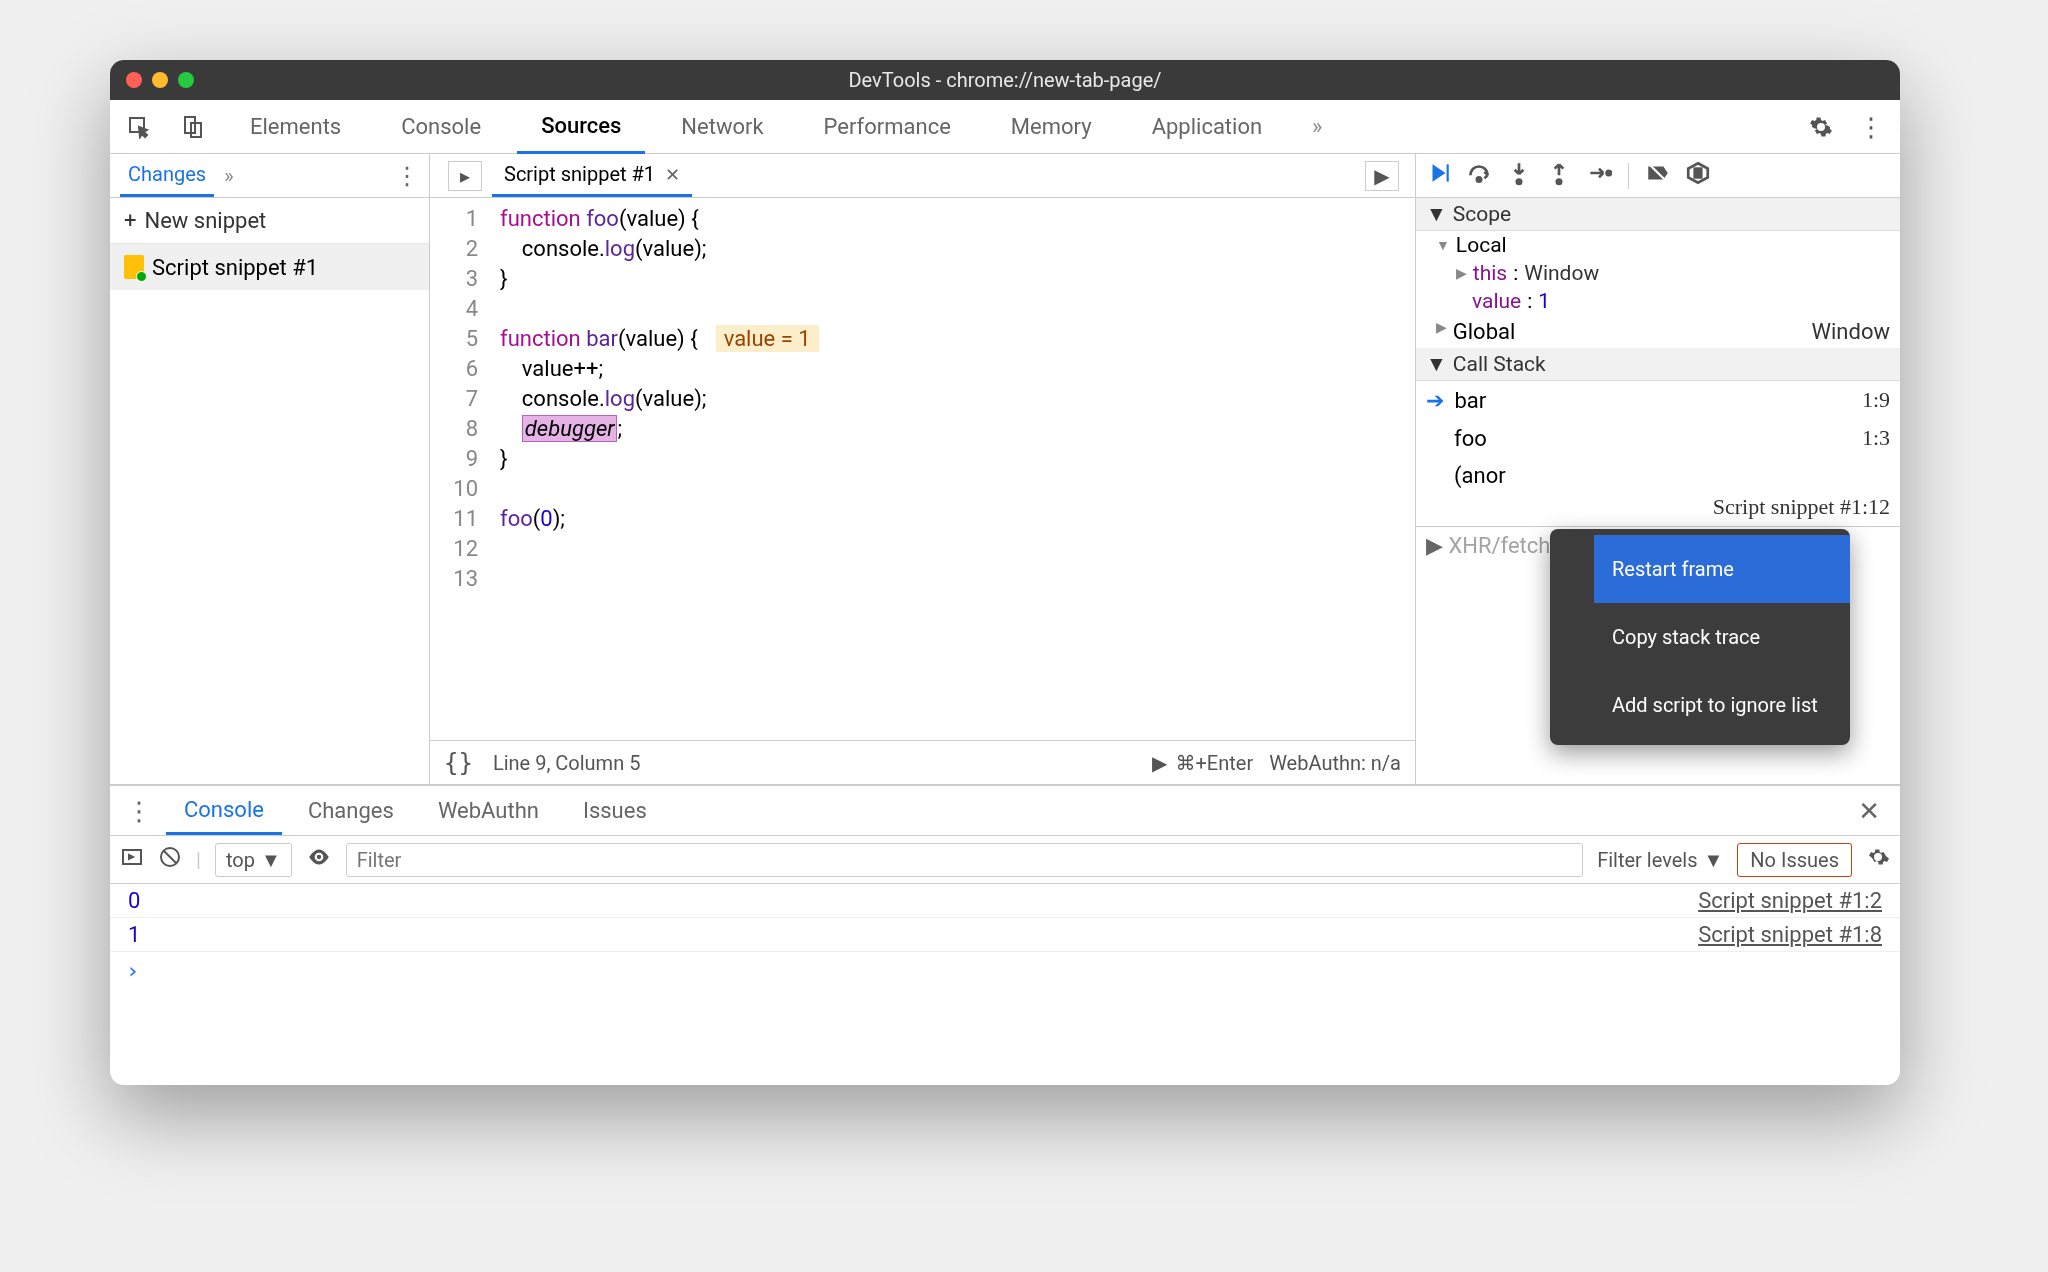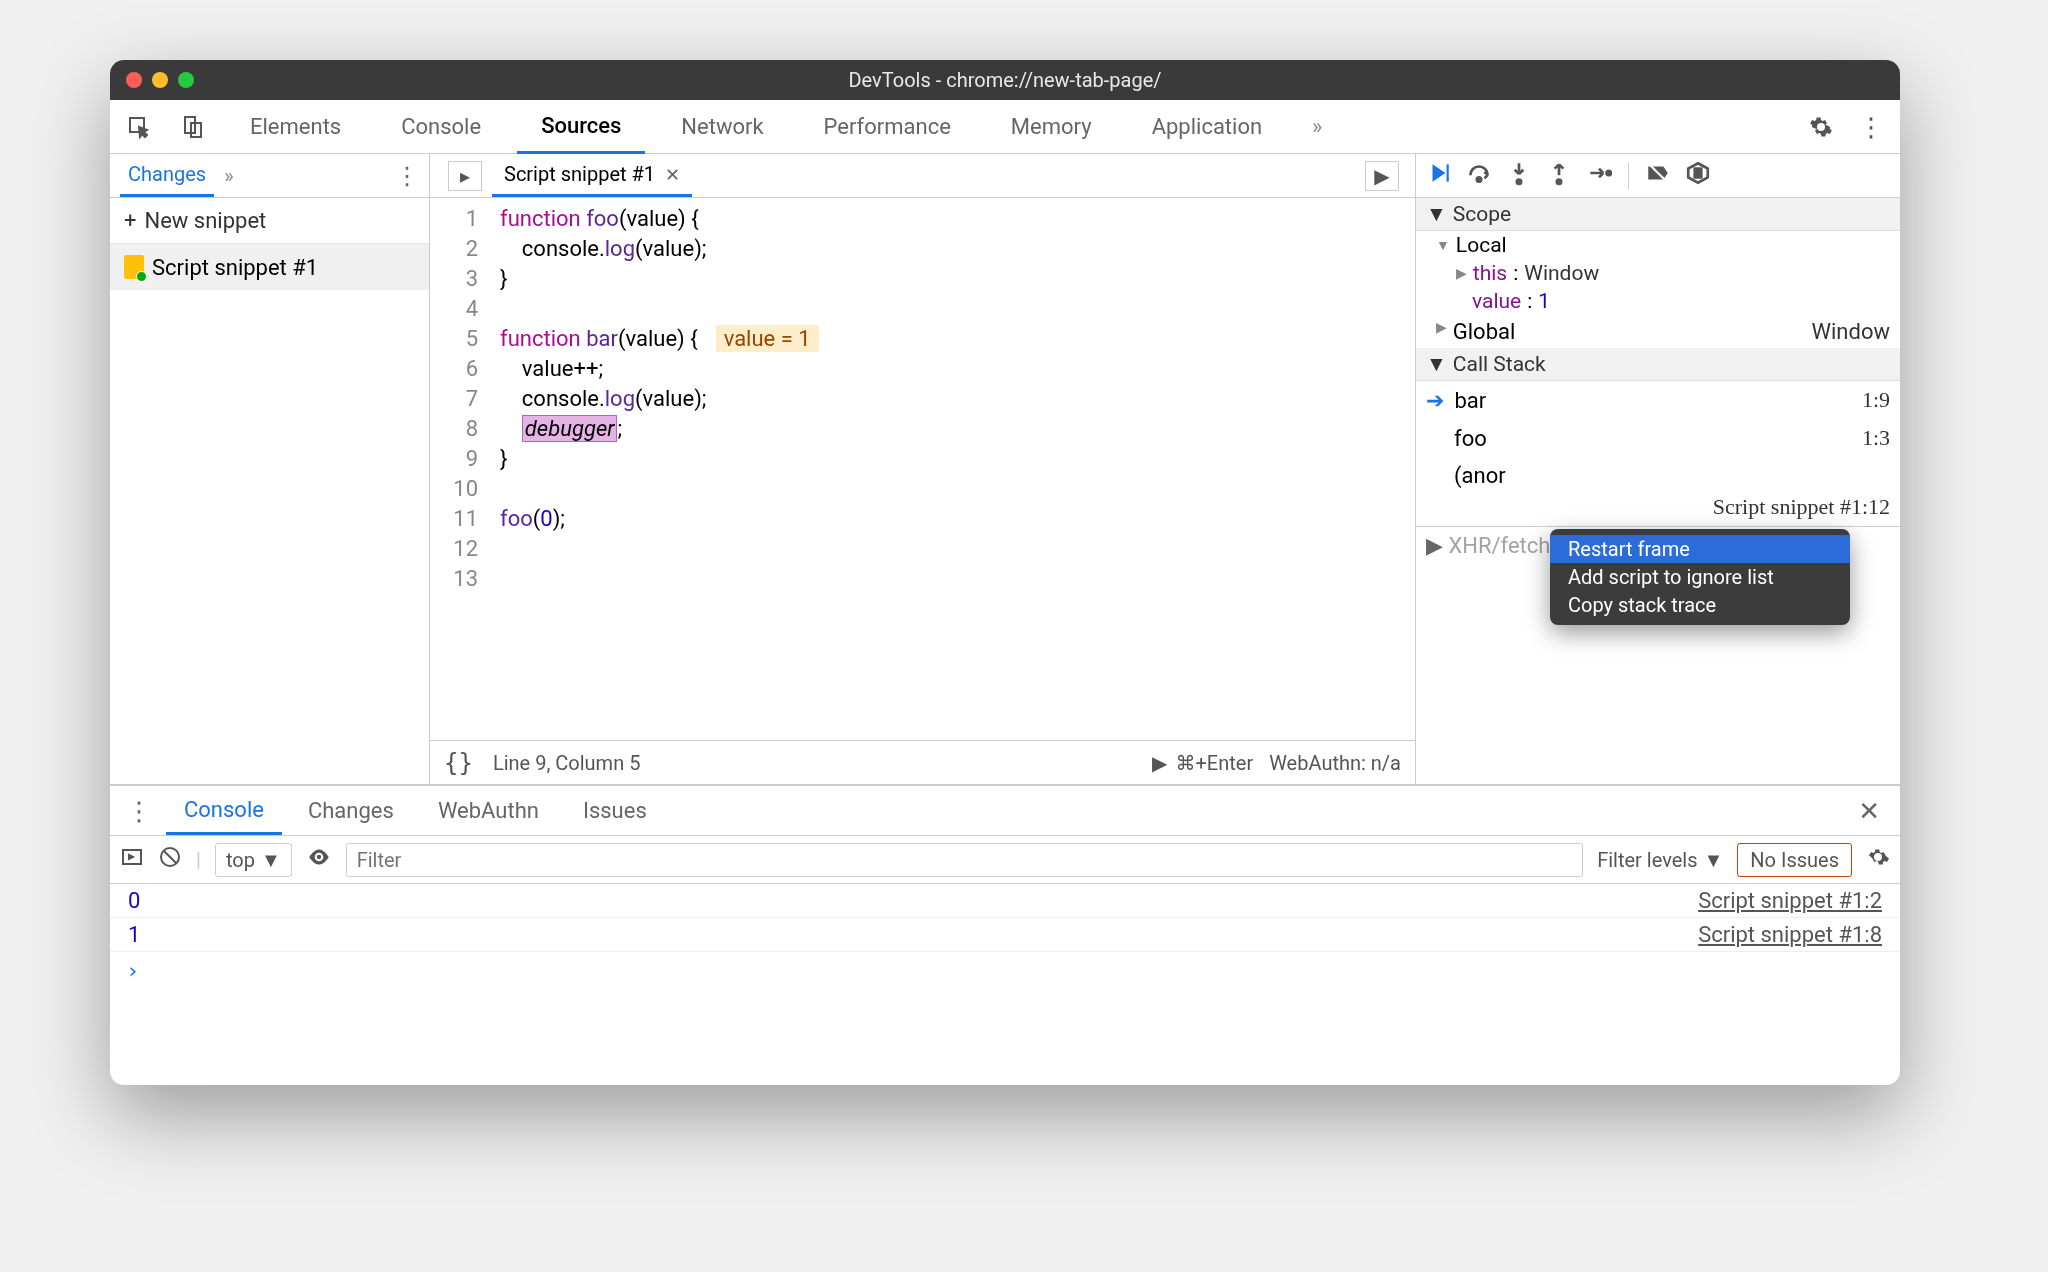--- a/index.html
+++ b/index.html
@@ -57,21 +57,21 @@
 .section-h { background:#f1f1f1; border-bottom:1px solid #ddd; padding:4px 10px; font-size:21px; color:#333; display:flex; align-items:center; gap:6px;}
 .sub { padding:2px 10px 2px 20px; font-family:Menlo,monospace; font-size:21px; display:flex; align-items:center; gap:6px;}
 .sub .tri { color:#888; font-size:14px;}
 .sub .k { color:#881391;} .sub .v{color:#1c00cf;} .sub .obj{color:#333;}
 .global { display:flex; padding:4px 10px 4px 20px; font-family:Menlo,monospace;}
 .global .rt { margin-left:auto; color:#333;}
 .stackrow { padding:6px 10px; display:flex; align-items:center; gap:10px; font-family:Menlo,monospace;}
 .stackrow .loc { margin-left:auto; color:#333; font-family:-apple-system;}
 .stackrow.cur .arrow{color:#1a73e8;}
 .ctxmenu { position:absolute; background:#3c3c3c; color:#fff; border-radius:8px; padding:6px 0; font-size:20px; box-shadow:0 8px 24px rgba(0,0,0,0.4); right:50px; top:375px; width:300px;}
-.ctxmenu div { padding:2px 18px; }
+.ctxmenu div { padding:22px 18px;margin-left:44px; }
 .ctxmenu div.sel { background:#2b6cd9; }
 
 .drawer { height:300px; display:flex; flex-direction:column; border-top:1px solid #ccc;}
 .drawer-tabs { height:50px; border-bottom:1px solid #ccc; display:flex; align-items:center; padding:0 10px; font-size:22px; gap:8px;}
 .drawer-tabs .dt { padding:10px 18px; color:#666;}
 .drawer-tabs .dt.active { color:#1a73e8; border-bottom:3px solid #1a73e8;}
 .drawer-tabs .dots { font-size:26px; color:#666; padding:0 6px;}
 .drawer-tabs .close { margin-left:auto; font-size:26px; color:#666; padding:0 10px;}
 .consbar { height:48px; border-bottom:1px solid #ccc; display:flex; align-items:center; padding:0 10px; gap:14px; font-size:20px; color:#555;}
 .consbar input { flex:1; height:34px; border:1px solid #ccc; border-radius:3px; padding:0 10px; font-size:20px;}
@@ -276,22 +276,22 @@
           <span style="width:18px;"></span>
           <span>(anor</span>
         </div>
       <div class="stackrow" style="justify-content:flex-end;padding-top:0;">
           <span class="loc" style="font-family:-apple-system;">Script snippet #1:12</span>
         </div>
       <div style="border-top:1px solid #ccc;padding:6px 10px;color:#666;">▶ <span style="opacity:0.6;">XHR/fetch Breakpoints</span></div>
 
       <div class="ctxmenu">
         <div class="sel">Restart frame</div>
+        <div>Copy stack trace</div>
         <div>Add script to ignore list</div>
-        <div>Copy stack trace</div>
       </div>
     </div>
   </div>
 
   <div class="drawer">
     <div class="drawer-tabs">
       <span class="dots">⋮</span>
       <span class="dt active">Console</span>
       <span class="dt">Changes</span>
       <span class="dt">WebAuthn</span>

